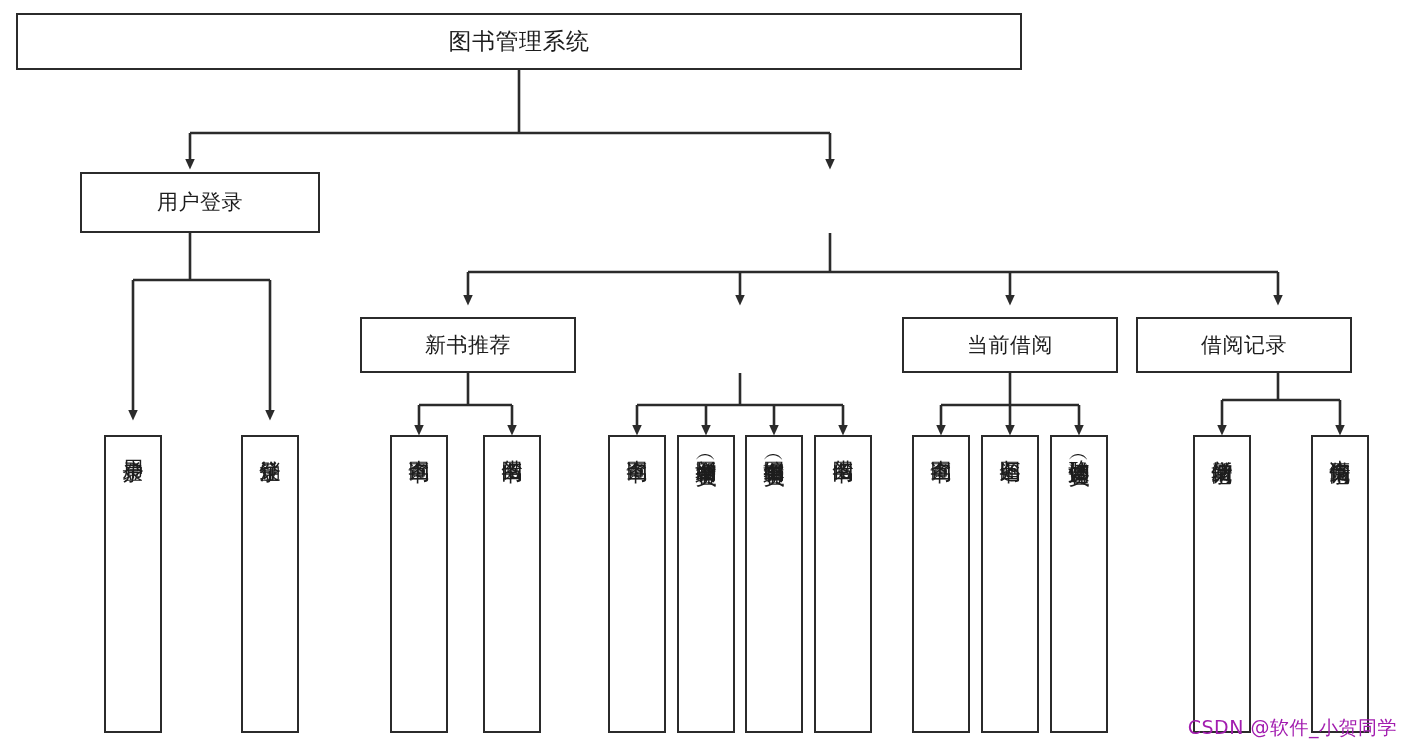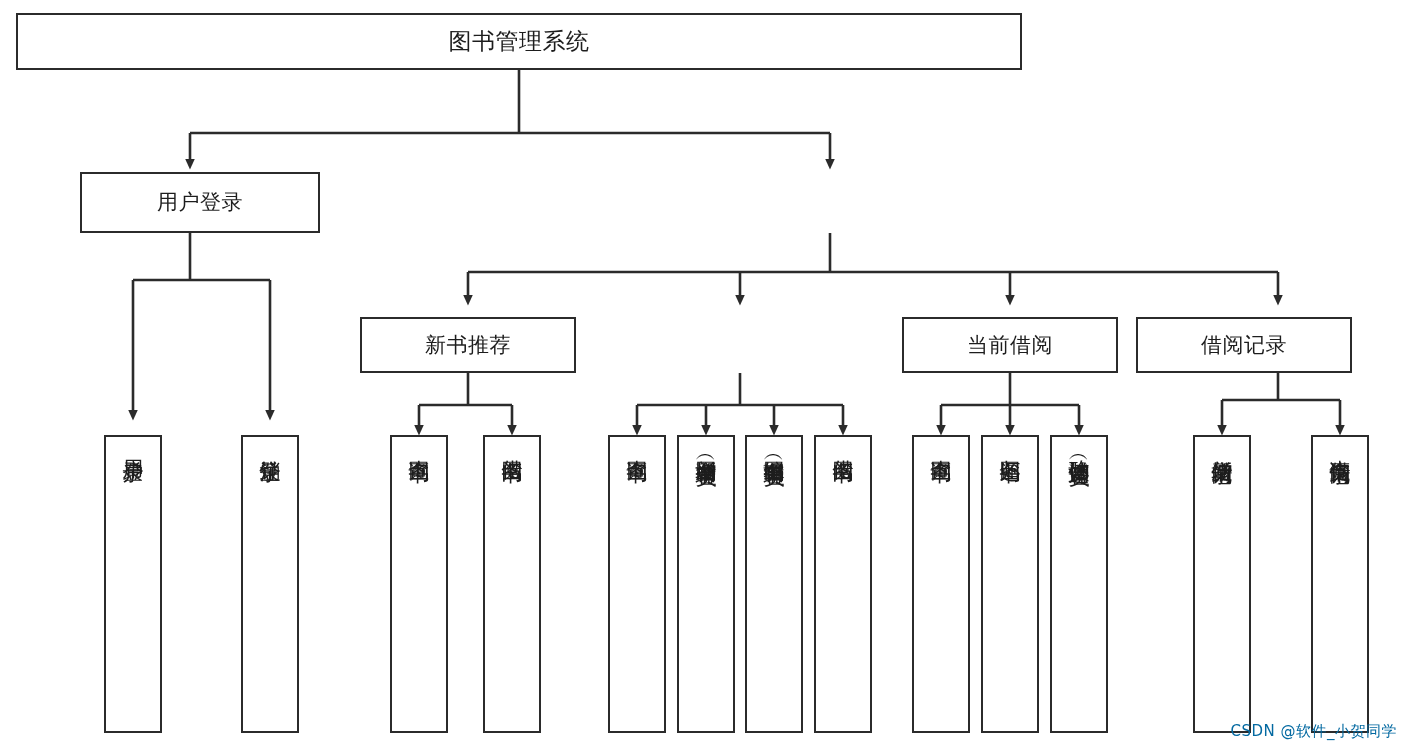--- a/index.html
+++ b/index.html
@@ -61,22 +61,22 @@
     text-orientation: upright;
     font-size: 21px;
     line-height: 1.05;
     letter-spacing: 1px;
     max-height: 100%;
   }
   .watermark {
     position: absolute;
     right: 8px;
     bottom: 6px;
-    font-size: 15px;
-    color: #0369a1;
+    font-size: 19px;
+    color: #a21caf;
     white-space: nowrap;
     letter-spacing: 0.5px;
   }
 </style>
 </head>
 <body>
 
 <div id="diagram-root">
 
   <svg class="connectors" viewBox="0 0 1405 747" xmlns="http://www.w3.org/2000/svg">

